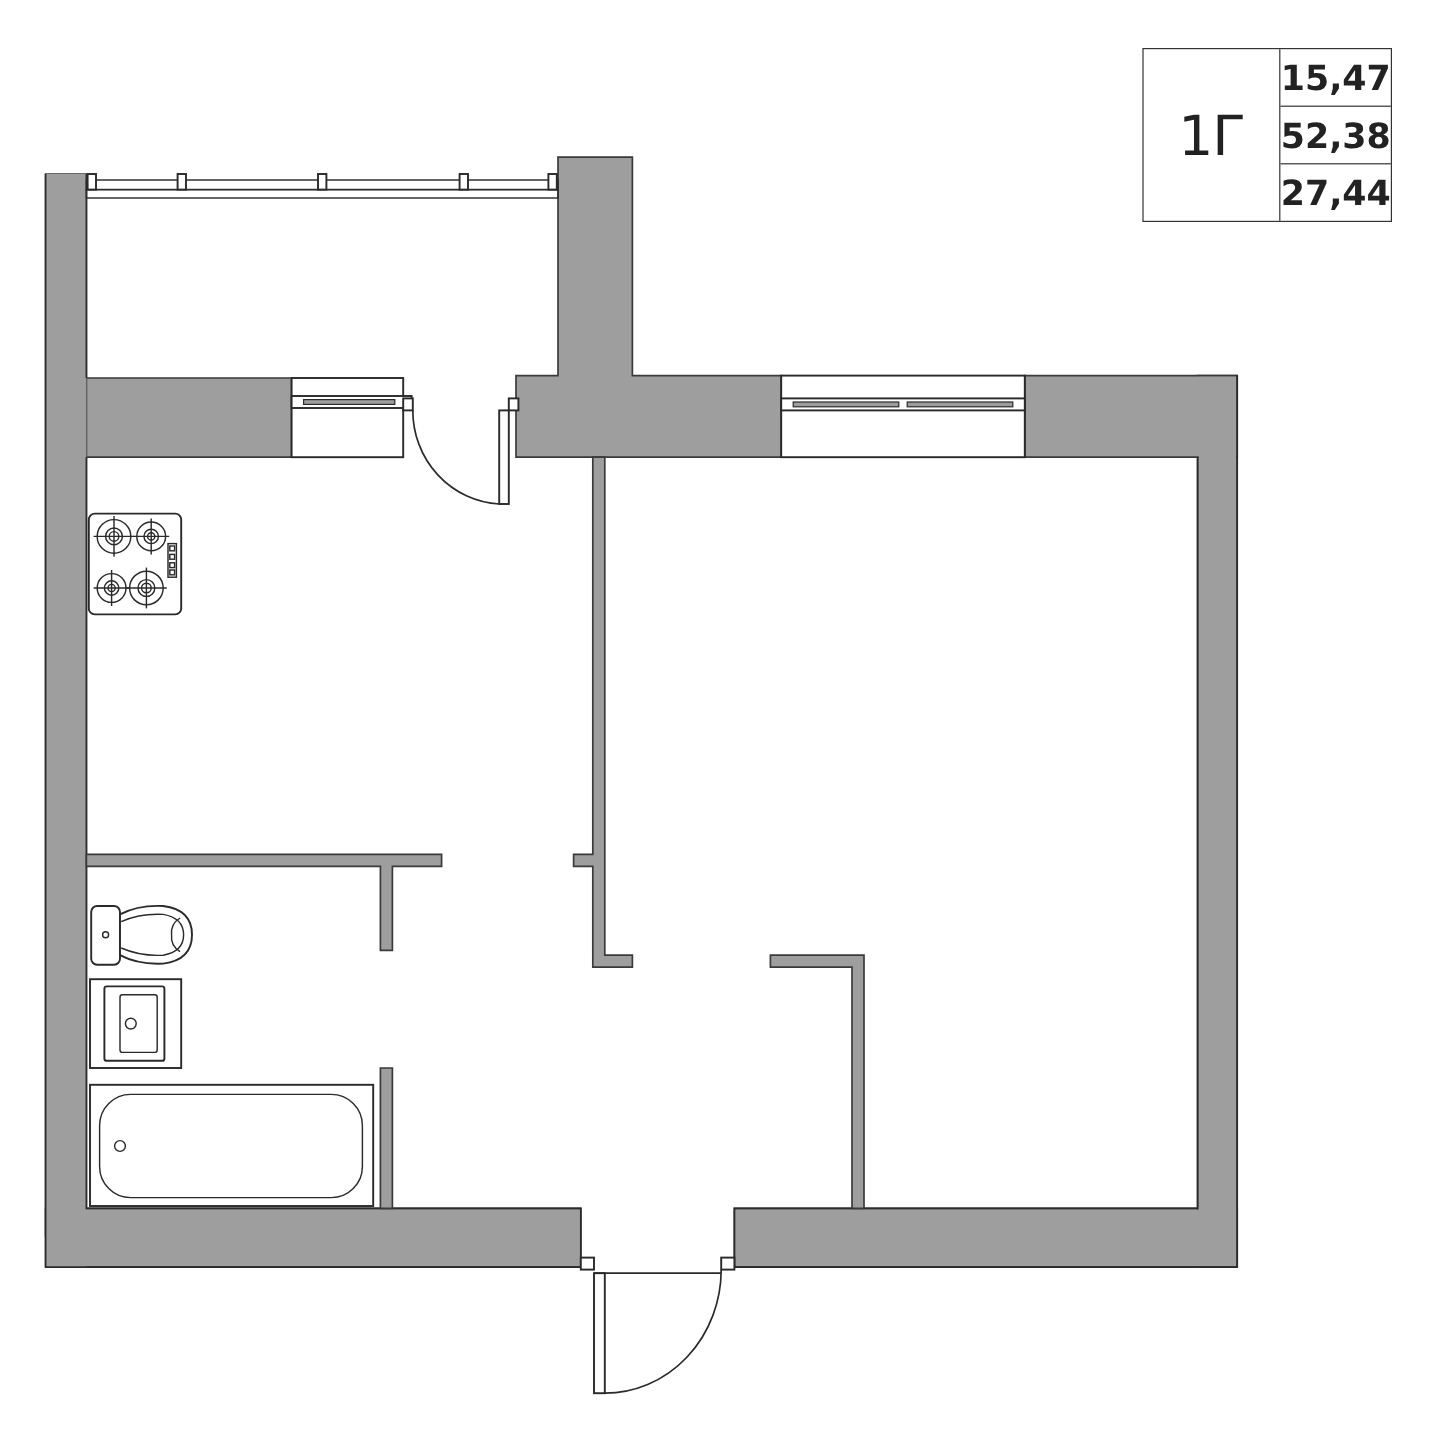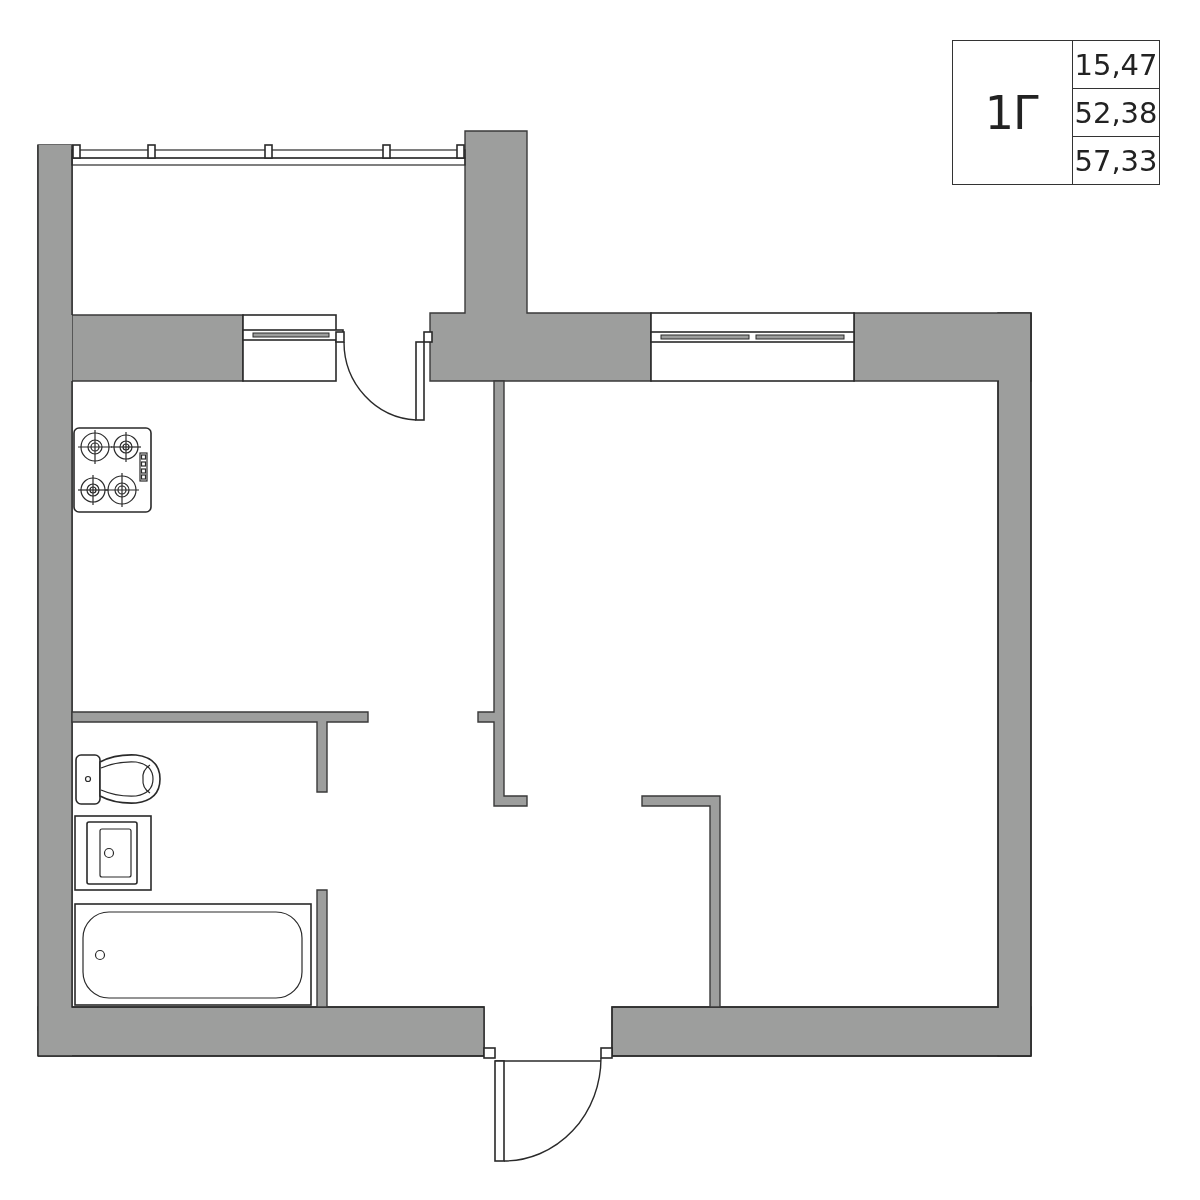--- a/index.html
+++ b/index.html
@@ -5,33 +5,33 @@
     html, body { margin: 0; padding: 0; background: #ffffff; }
     body { width: 1200px; height: 1200px; position: relative; overflow: hidden; font-family: "Liberation Sans", sans-serif; }
     #plan { position: absolute; left: 0; top: 0; }
     .wall { fill: #9d9e9d; stroke: #3a3a3a; stroke-width: 1.4; }
     .line { fill: none; stroke: #2a2a2a; stroke-width: 1.4; }
     .fix { fill: #ffffff; stroke: #2a2a2a; stroke-width: 1.6; }
     .fixthin { fill: none; stroke: #2a2a2a; stroke-width: 1.2; }
     .glass { fill: #9d9e9d; stroke: #2a2a2a; stroke-width: 1; }
     #legend { position: absolute; left: 952px; top: 40px; width: 208px; height: 145px; border: 1.5px solid #333; box-sizing: border-box; display: flex; background: #fff; }
     #legend .type { width: 119px; border-right: 1.5px solid #333; display: flex; align-items: center; justify-content: center; font-size: 46px; color: #222; font-family: "DejaVu Sans", sans-serif; font-weight: normal; letter-spacing: -1px; }
-    #legend .areas { flex: 1; display: flex; flex-direction: column; }
+    #legend .areas { flex: 1; display: flex; flex-direction: column; font-weight: bold; }
     #legend .area { flex: 1; display: flex; align-items: center; justify-content: center; font-size: 29px; color: #222; font-family: "DejaVu Sans", sans-serif; }
     #legend .area + .area { border-top: 1.5px solid #333; }
   </style>
 </head>
 <body>
 
 <div id="legend">
   <div class="type">1Г</div>
   <div class="areas">
     <div class="area">15,47</div>
     <div class="area">52,38</div>
-    <div class="area">57,33</div>
+    <div class="area">27,44</div>
   </div>
 </div>
 
 <svg id="plan" width="1200" height="1200" viewBox="0 0 1200 1200" xmlns="http://www.w3.org/2000/svg">
 
   <g>
 
     <path class="wall" d="M38,145 L72,145 L72,1030 L38,1030 Z"></path>
 
     <path class="wall" d="M38,1007 L484,1007 L484,1056 L38,1056 Z"></path>

